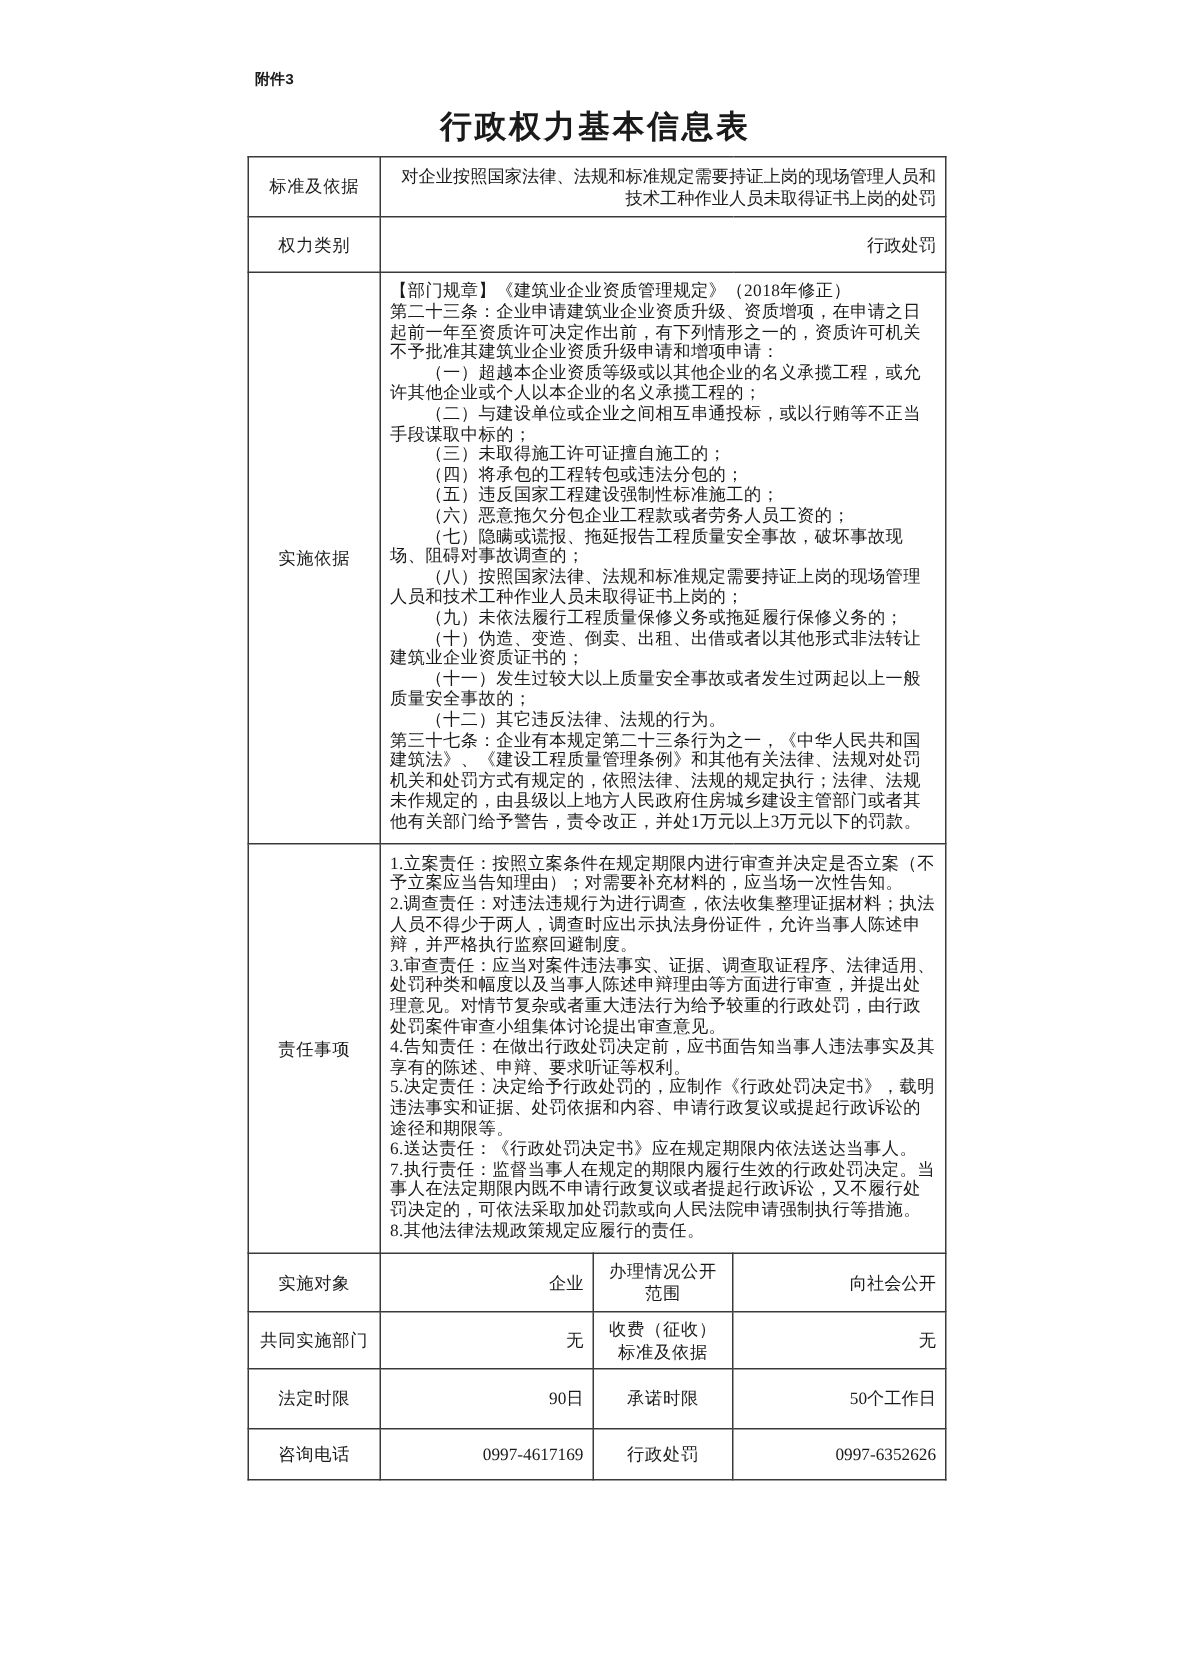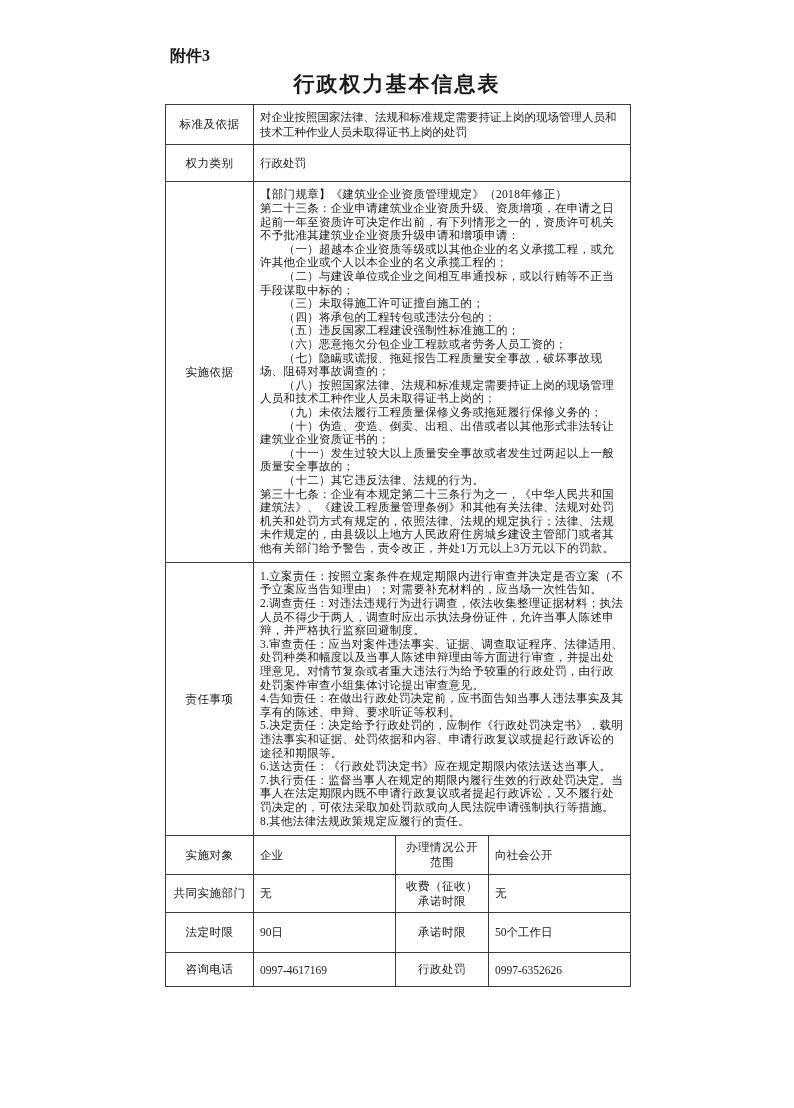--- a/index.html
+++ b/index.html
@@ -14,23 +14,23 @@
   }
   .page {
     position: relative;
     width: 794px; height: 1108px;
     background: #ffffff;
     overflow: hidden;
   }
   .attachment {
     position: absolute;
     left: 170px; top: 46px;
-    font-family: Liberation Serif, serif;
+    font-family: Liberation Mono, monospace;
     font-weight: bold;
-    font-size: 16px;
+    font-size: 10px;
   }
   .doc-title {
     position: absolute;
     left: 0; right: 0; top: 70px;
     margin: 0;
     text-align: center;
     font-family: "DejaVu Sans", "Liberation Sans", sans-serif;
     font-weight: bold;
     font-size: 21px;
     letter-spacing: 2px;
@@ -50,21 +50,21 @@
   }
   col.c1 { width: 88px; }
   col.c2 { width: 142px; }
   col.c3 { width: 93px; }
   col.c4 { width: 142px; }
   .lbl {
     text-align: center;
     letter-spacing: 0.5px;
   }
   .val-center {
-    text-align: left;
+    text-align: right;
     white-space: pre-wrap;
     padding: 3px 10px;
   }
   .val-dense {
     text-align: left;
     font-size: 10.5px;
     line-height: 13.6px;
     letter-spacing: 0.3px;
     padding: 7px 9px;
     white-space: pre-wrap;
@@ -137,21 +137,21 @@
 
       <tr class="r-object">
         <td class="lbl">实施对象</td>
         <td class="val-center">企业</td>
         <td class="lbl">办理情况公开范围</td>
         <td class="val-center">向社会公开</td>
       </tr>
       <tr class="r-joint">
         <td class="lbl">共同实施部门</td>
         <td class="val-center">无</td>
-        <td class="lbl">收费（征收）承诺时限</td>
+        <td class="lbl">收费（征收）标准及依据</td>
         <td class="val-center">无</td>
       </tr>
       <tr class="r-limit">
         <td class="lbl">法定时限</td>
         <td class="val-center">90日</td>
         <td class="lbl">承诺时限</td>
         <td class="val-center">50个工作日</td>
       </tr>
       <tr class="r-phone">
         <td class="lbl">咨询电话</td>

